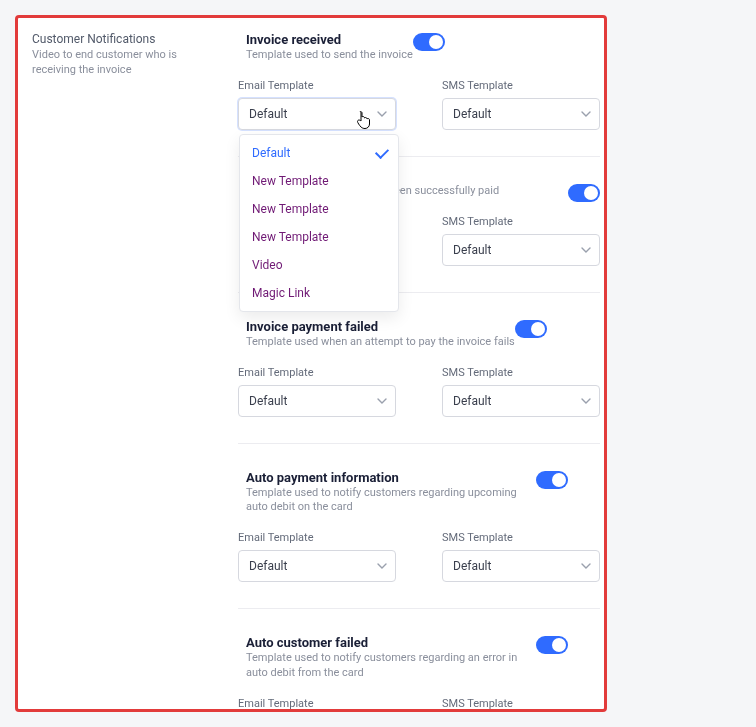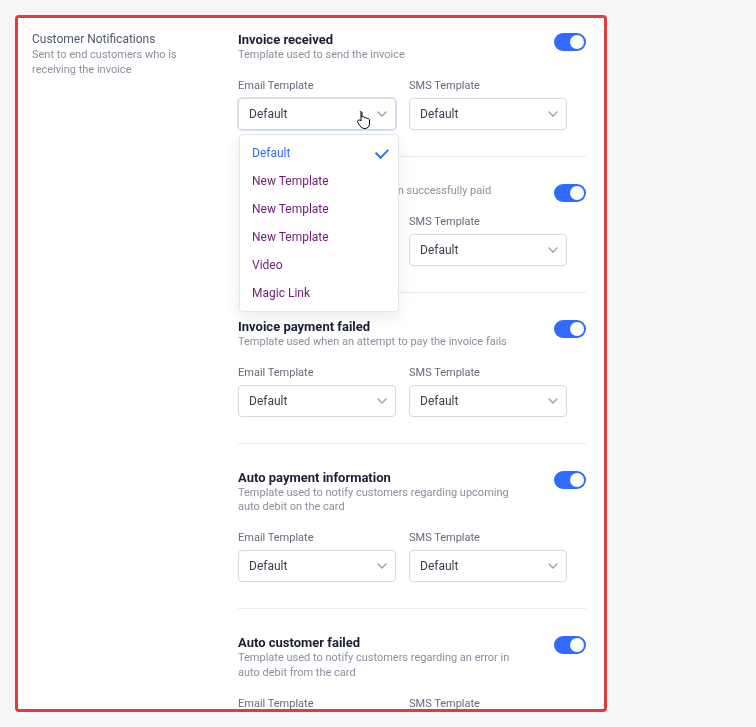--- a/index.html
+++ b/index.html
@@ -50,22 +50,22 @@
     border-bottom: 1px solid #ececf0;
     position: relative;
   }
   .section:last-child {
     border-bottom: none;
     margin-bottom: 0;
     padding-bottom: 0;
   }
   .section-header {
     display: flex;
-    justify-content: space-between;
     align-items: flex-start;
+    margin-left: 8px;
   }
   .section-title {
     font-weight: 700;
     font-size: 13px;
     color: #1a1f36;
   }
   .section-desc {
     color: #8a8f9c;
     font-size: 11px;
     margin-top: 1px;
@@ -87,21 +87,21 @@
     position: absolute;
     right: 2px;
     top: 2px;
     width: 14px;
     height: 14px;
     background: #fff;
     border-radius: 50%;
   }
   .fields-row {
     display: flex;
-    gap: 13px;
+    gap: 46px;
   }
   .field-col {
     width: 158px;
   }
   .field-label {
     color: #646b7a;
     font-size: 11px;
     margin-bottom: 6px;
   }
   .select {
@@ -174,21 +174,21 @@
   }
 </style>
 </head>
 <body>
 
 <div class="page-wrap">
   <div class="layout">
 
     <div class="sidebar">
       <div class="sidebar-title">Customer Notifications</div>
-      <div class="sidebar-desc">Sent to end customers who is receiving the invoice</div>
+      <div class="sidebar-desc">Video to end customer who is receiving the invoice</div>
     </div>
 
     <div class="main">
 
       <div class="section">
         <div class="section-header">
           <div>
             <div class="section-title">Invoice received</div>
             <div class="section-desc">Template used to send the invoice</div>
           </div>

